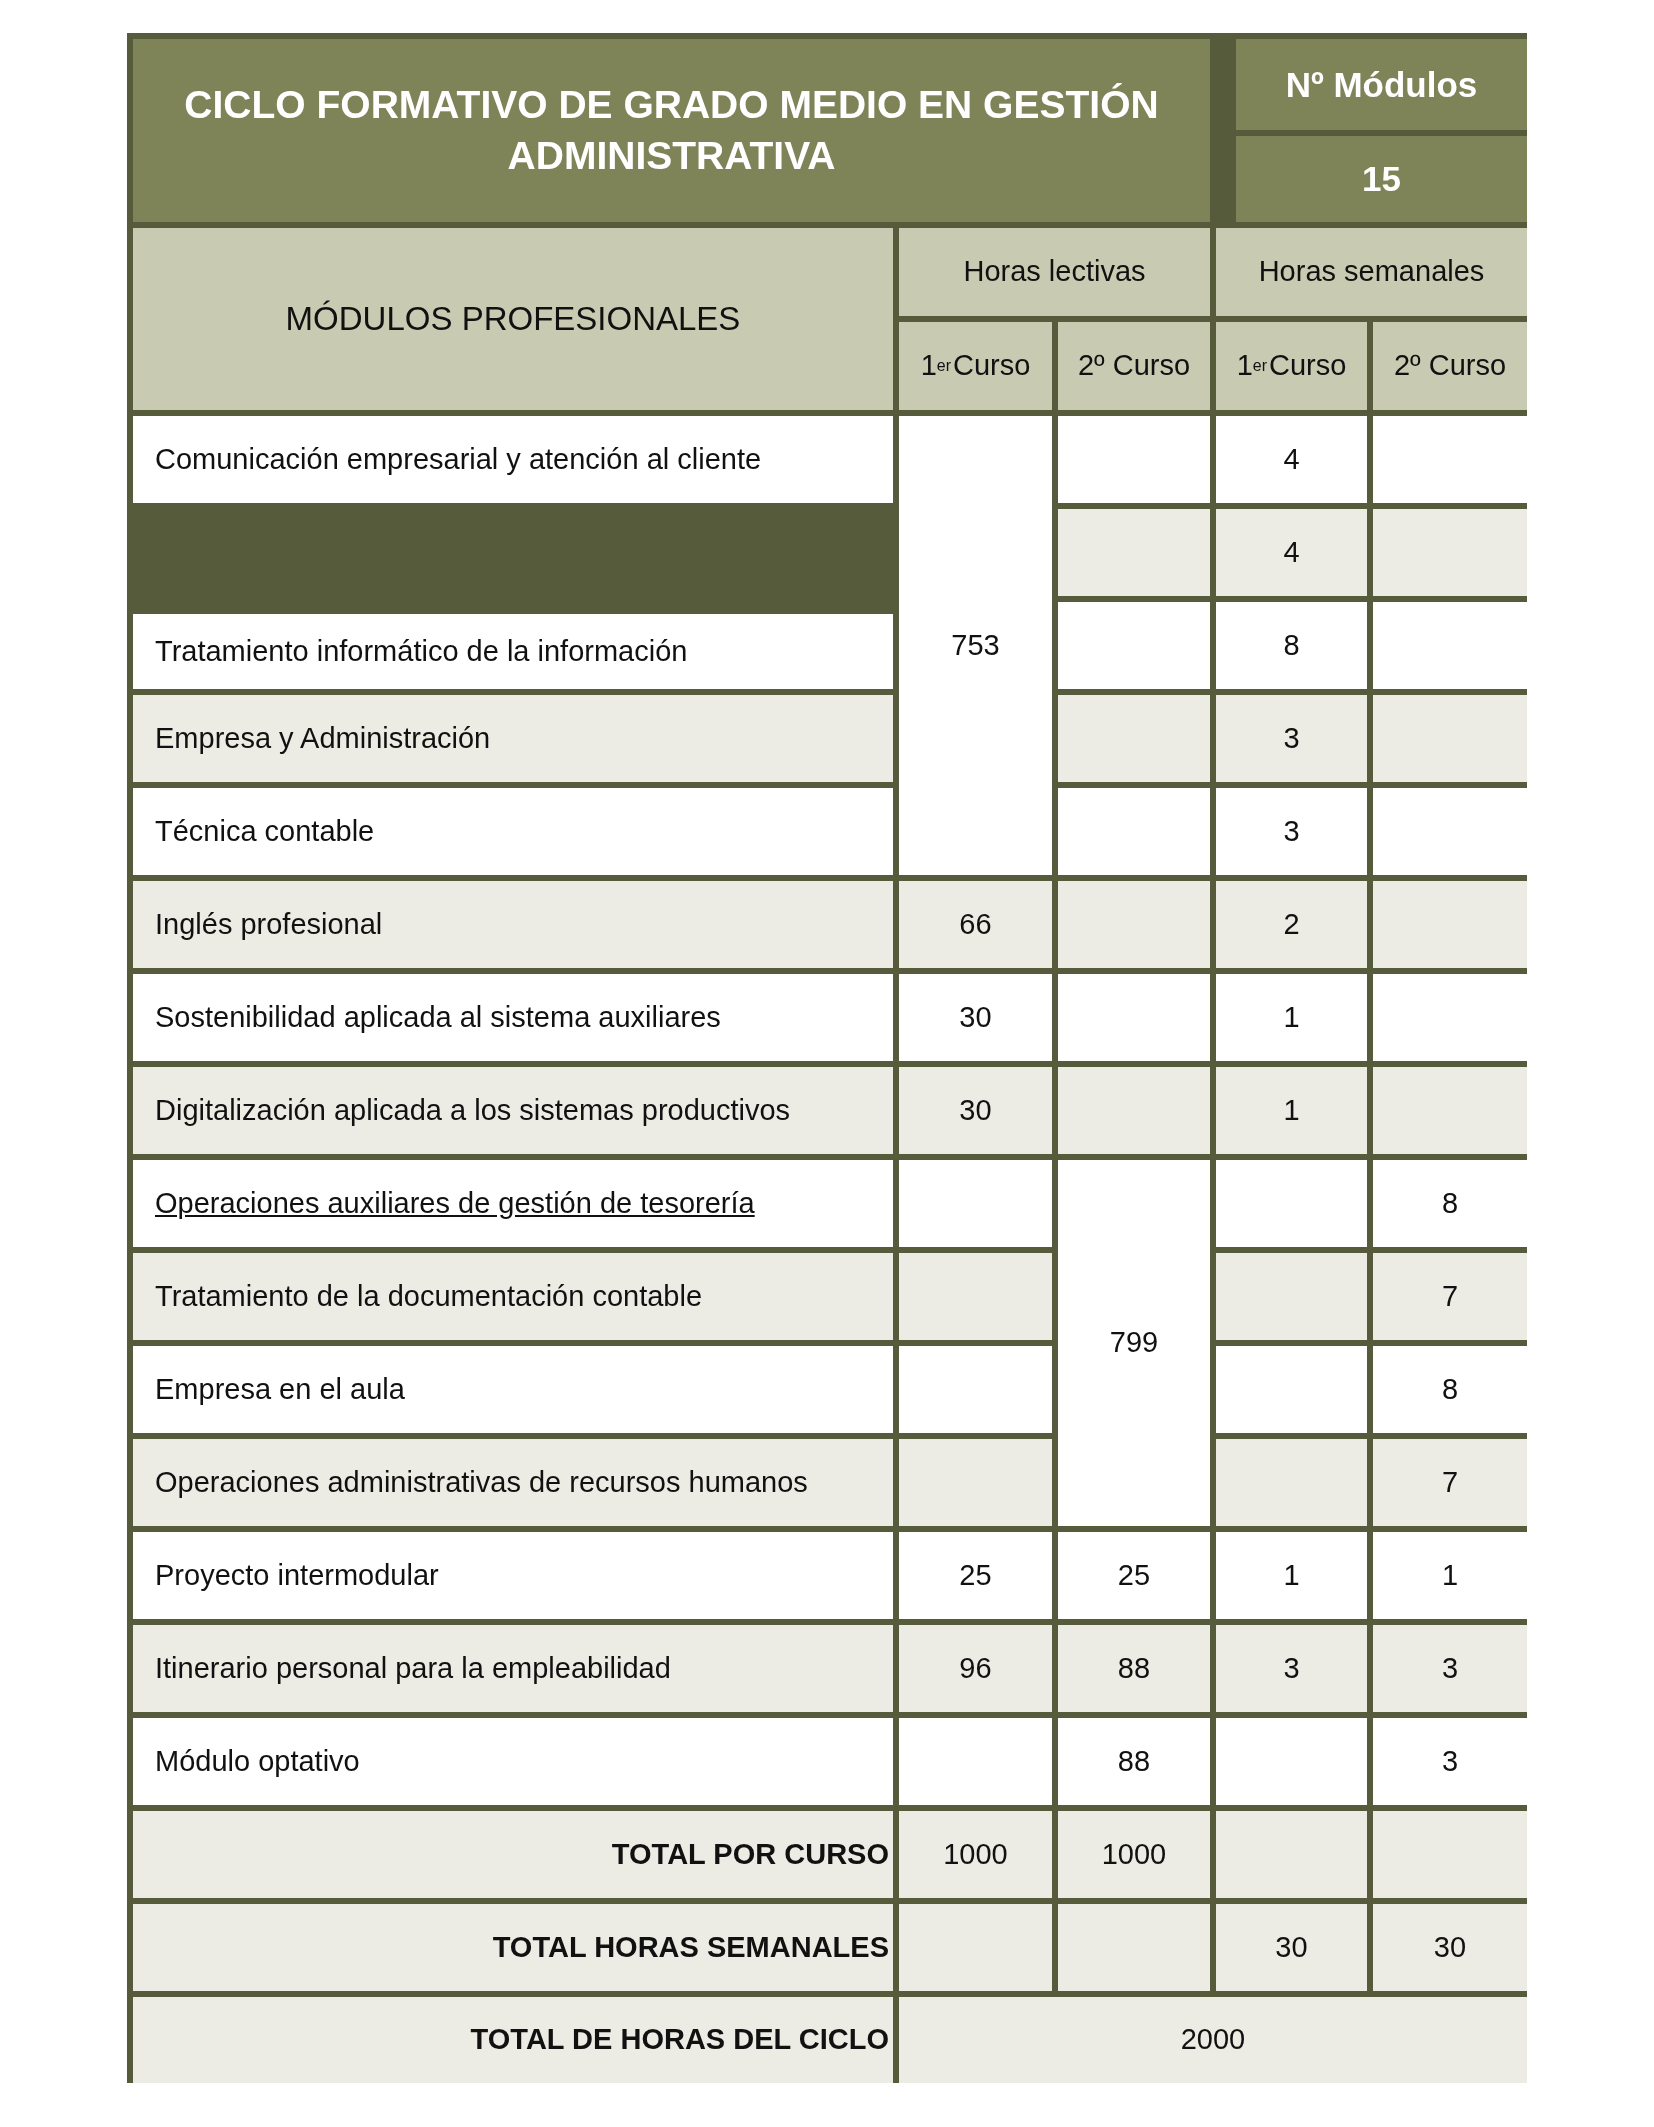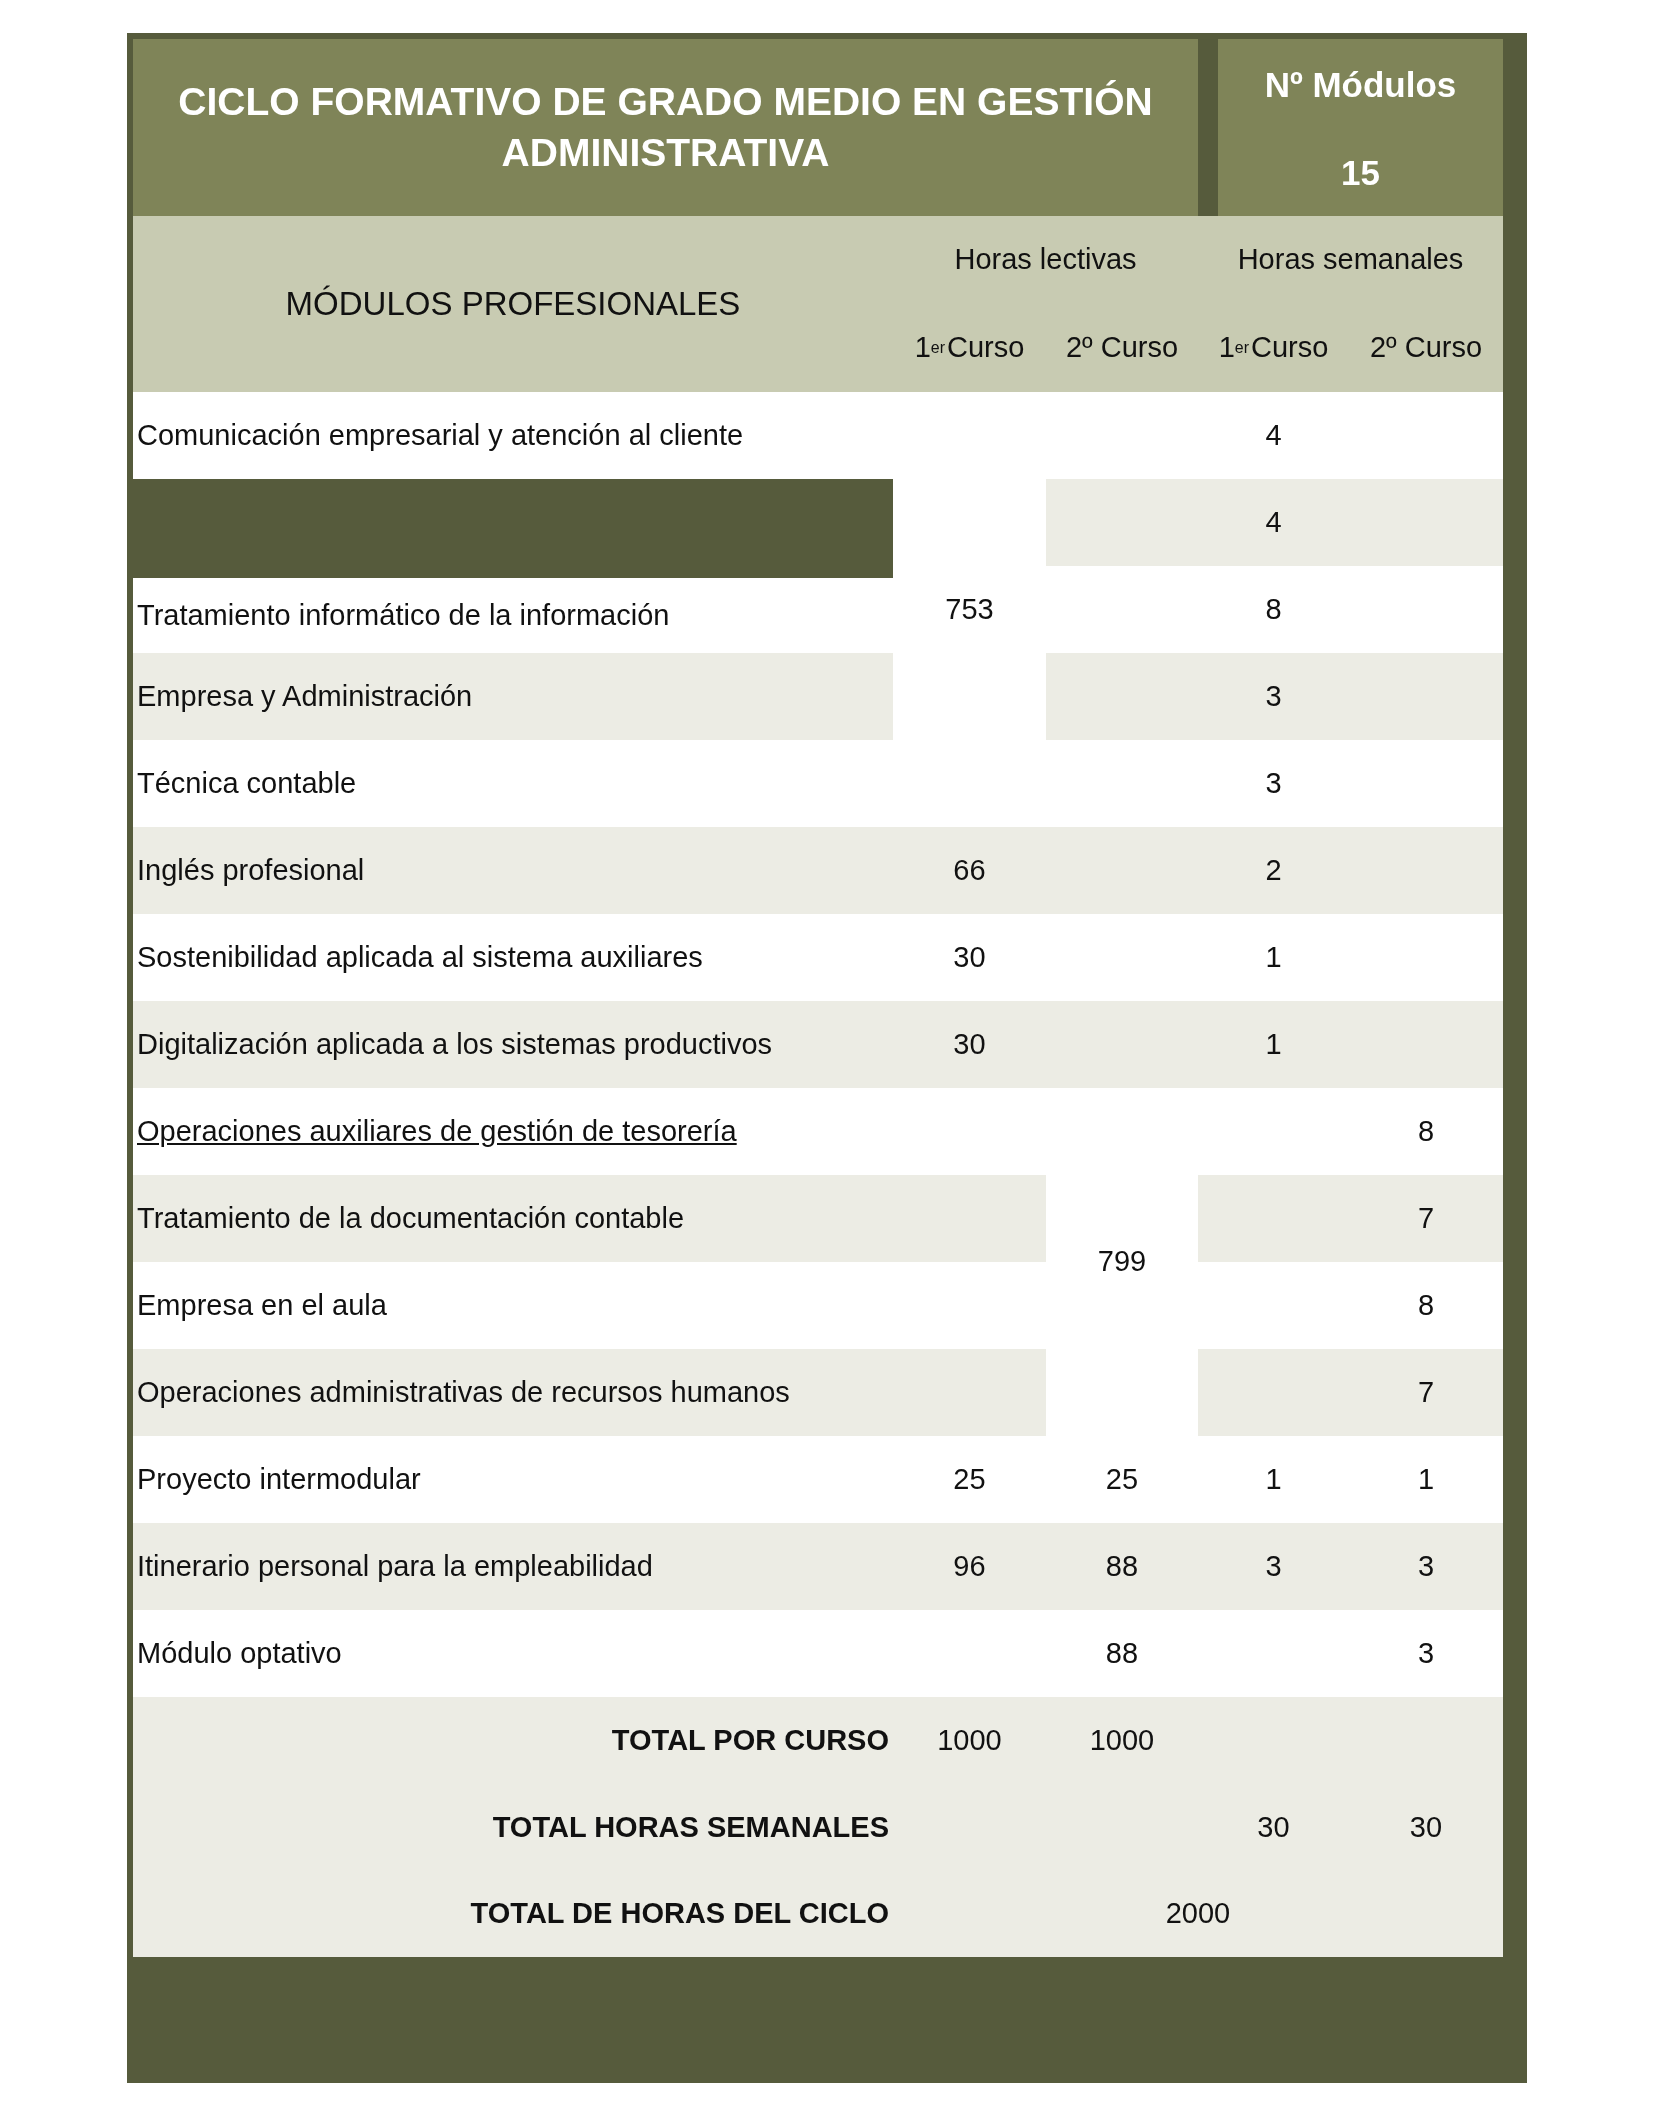--- a/index.html
+++ b/index.html
@@ -7,38 +7,39 @@
   .table {
     position: absolute;
     left: 127px; top: 33px;
     width: 1400px; height: 2050px;
     background: #565b3c;
     box-sizing: border-box;
     padding: 6px;
     display: grid;
     grid-template-columns: 760px 153px 152px 151px 154px;
     grid-template-rows: 91px 86px 88px 88px repeat(15, 87px) 87px 87px 86px;
+    gap: 6px;
     font-family: "Liberation Sans", "DejaVu Sans", sans-serif;
     color: #111111;
   }
   .cell {
     display: flex; align-items: center; justify-content: center;
     font-size: 29px;
     box-sizing: border-box;
     text-align: center;
     line-height: 1.3;
   }
   .hdr { background: #7f8458; color: #ffffff; font-weight: bold; }
   .title { font-size: 39px; padding: 0 20px; }
   .nmod { font-size: 35px; margin-left: 20px; }
   .sub { background: #c8cbb2; color: #111111; }
   .sub-big { font-size: 33px; }
   .w { background: #ffffff; }
   .g { background: #ecece4; }
-  .left { justify-content: flex-start; padding-left: 4px; text-align: left; }
+  .left { justify-content: flex-start; padding-left: 22px; text-align: left; }
   .right { justify-content: flex-end; padding-right: 4px; font-weight: bold; text-align: right; }
   sup.ord { font-size: 0.55em; vertical-align: 0.6em; margin-right: 2px; }
 </style>
 </head>
 <body>
 
 <div class="table">
 
   <div class="cell hdr title" style="grid-column:1 / 4; grid-row:1 / 3;">CICLO FORMATIVO DE GRADO MEDIO EN GESTIÓN ADMINISTRATIVA</div>
   <div class="cell hdr nmod" style="grid-column:4 / 6; grid-row:1;">Nº Módulos</div>

